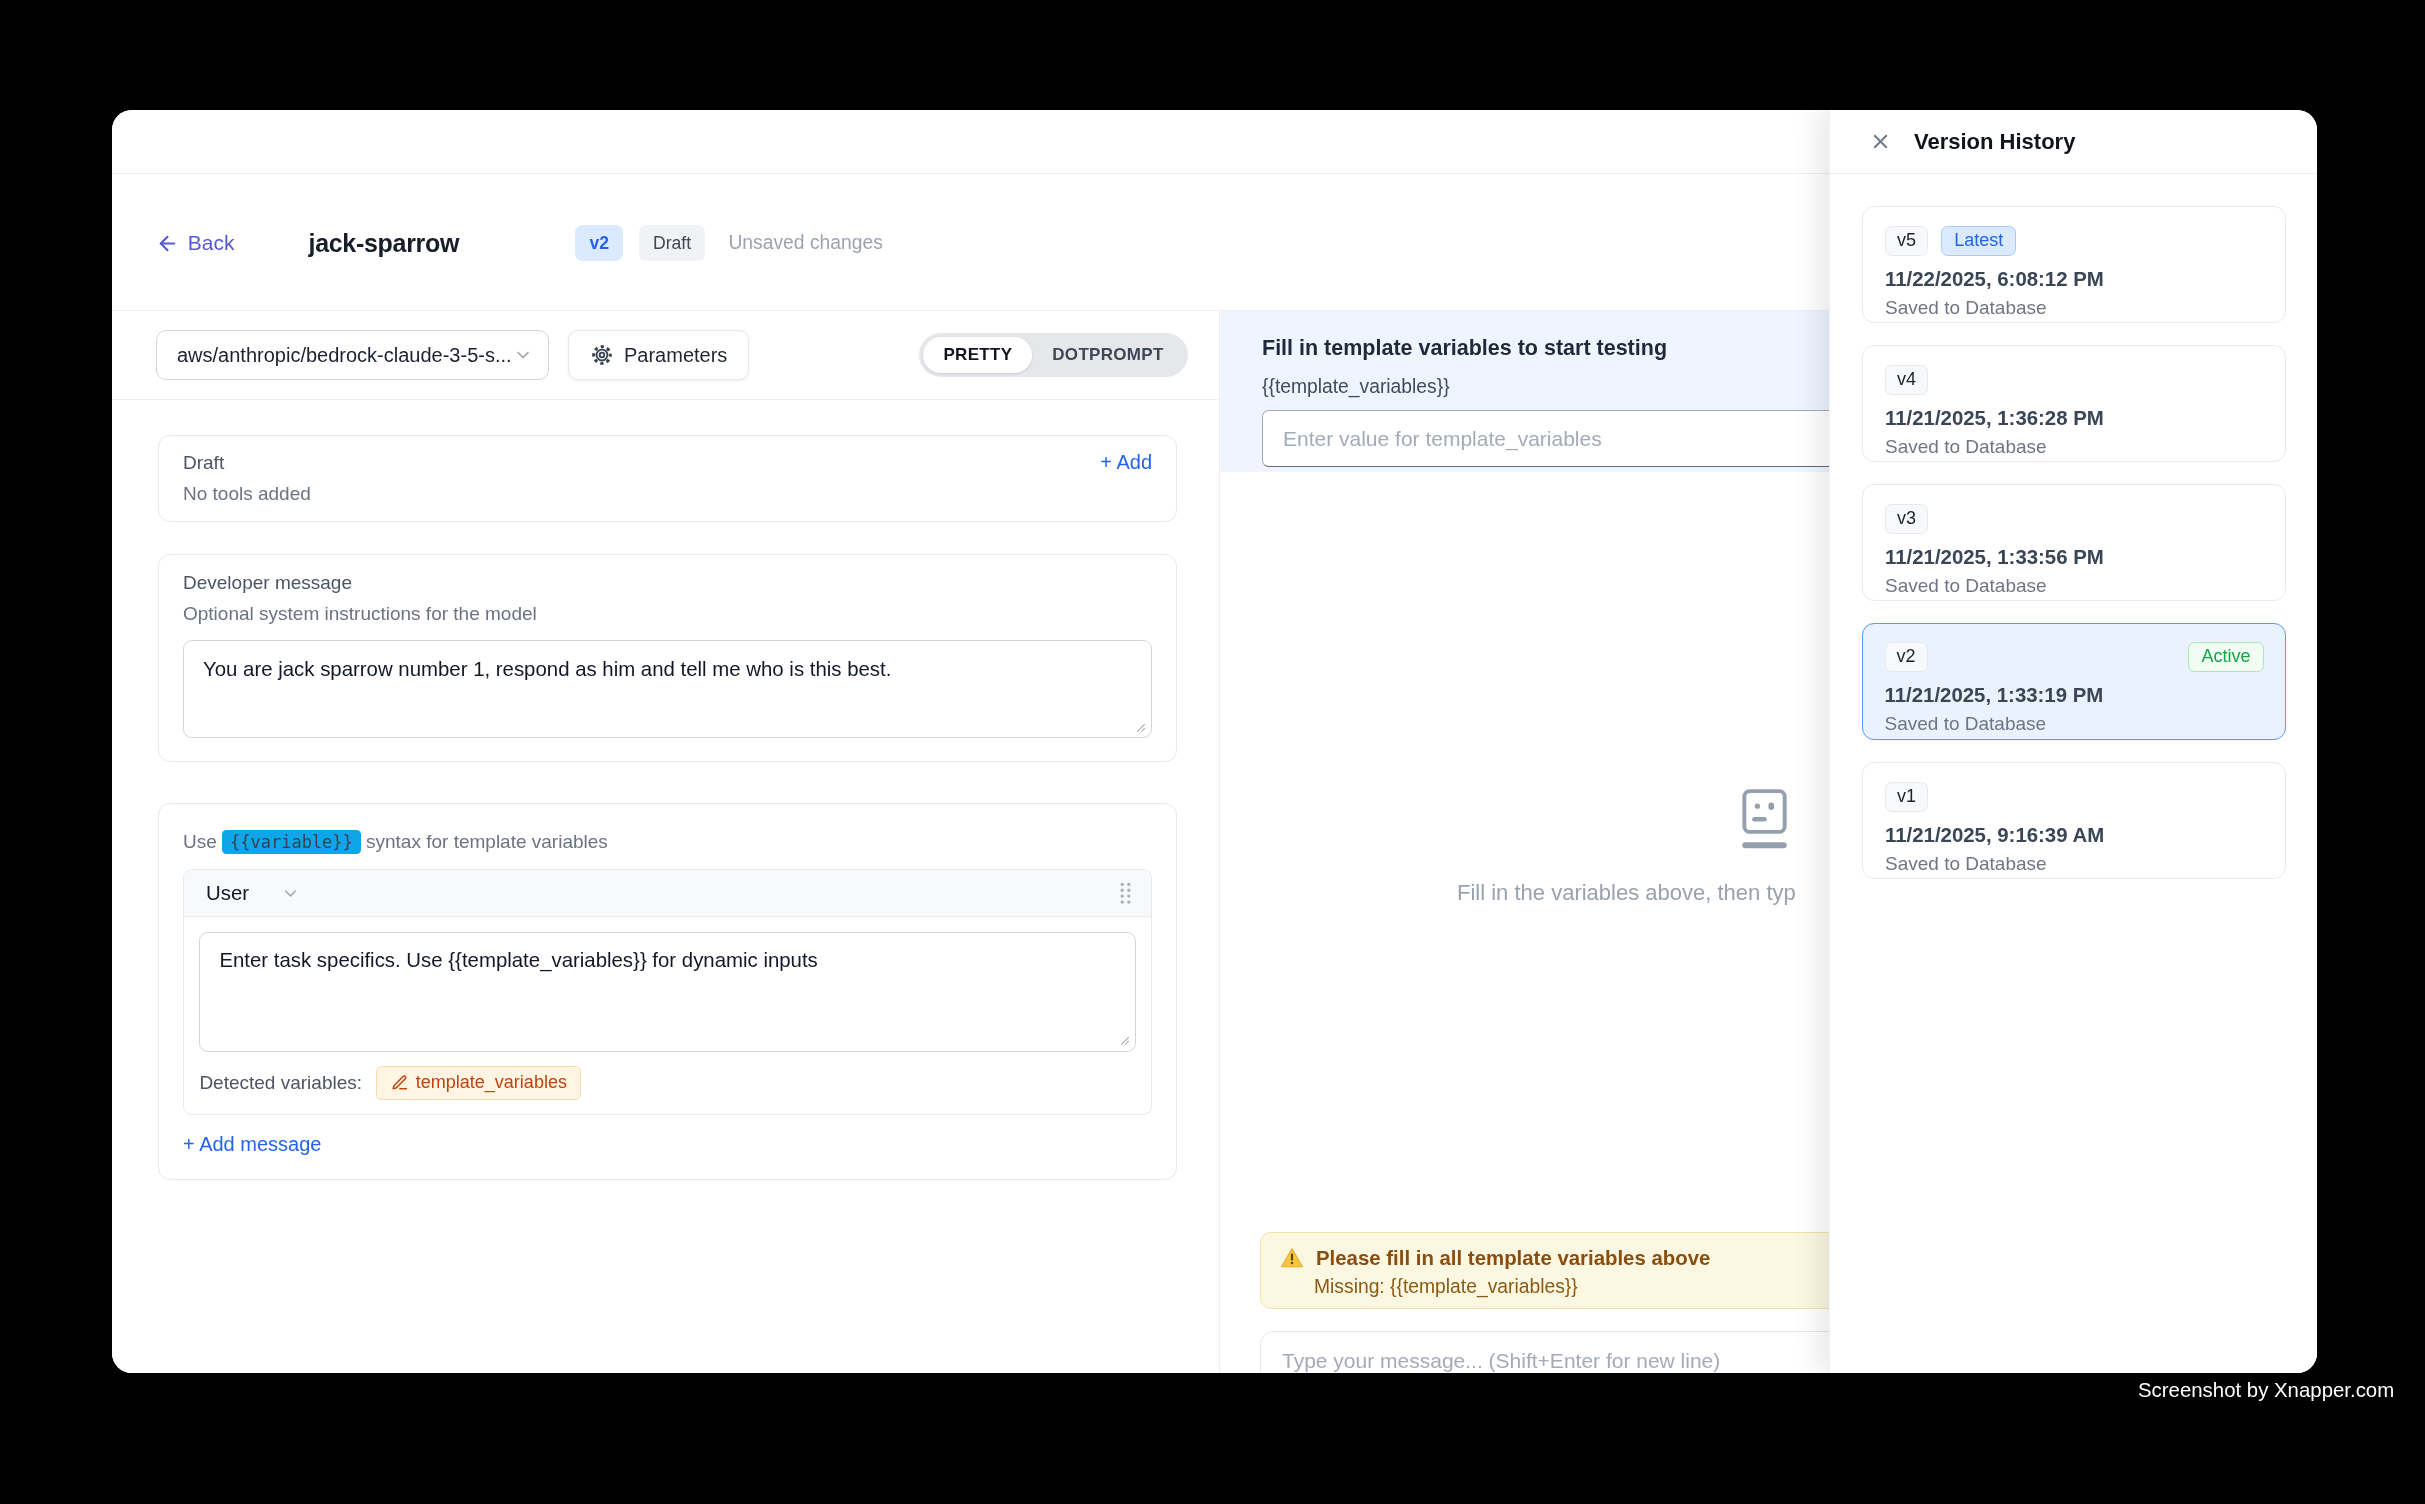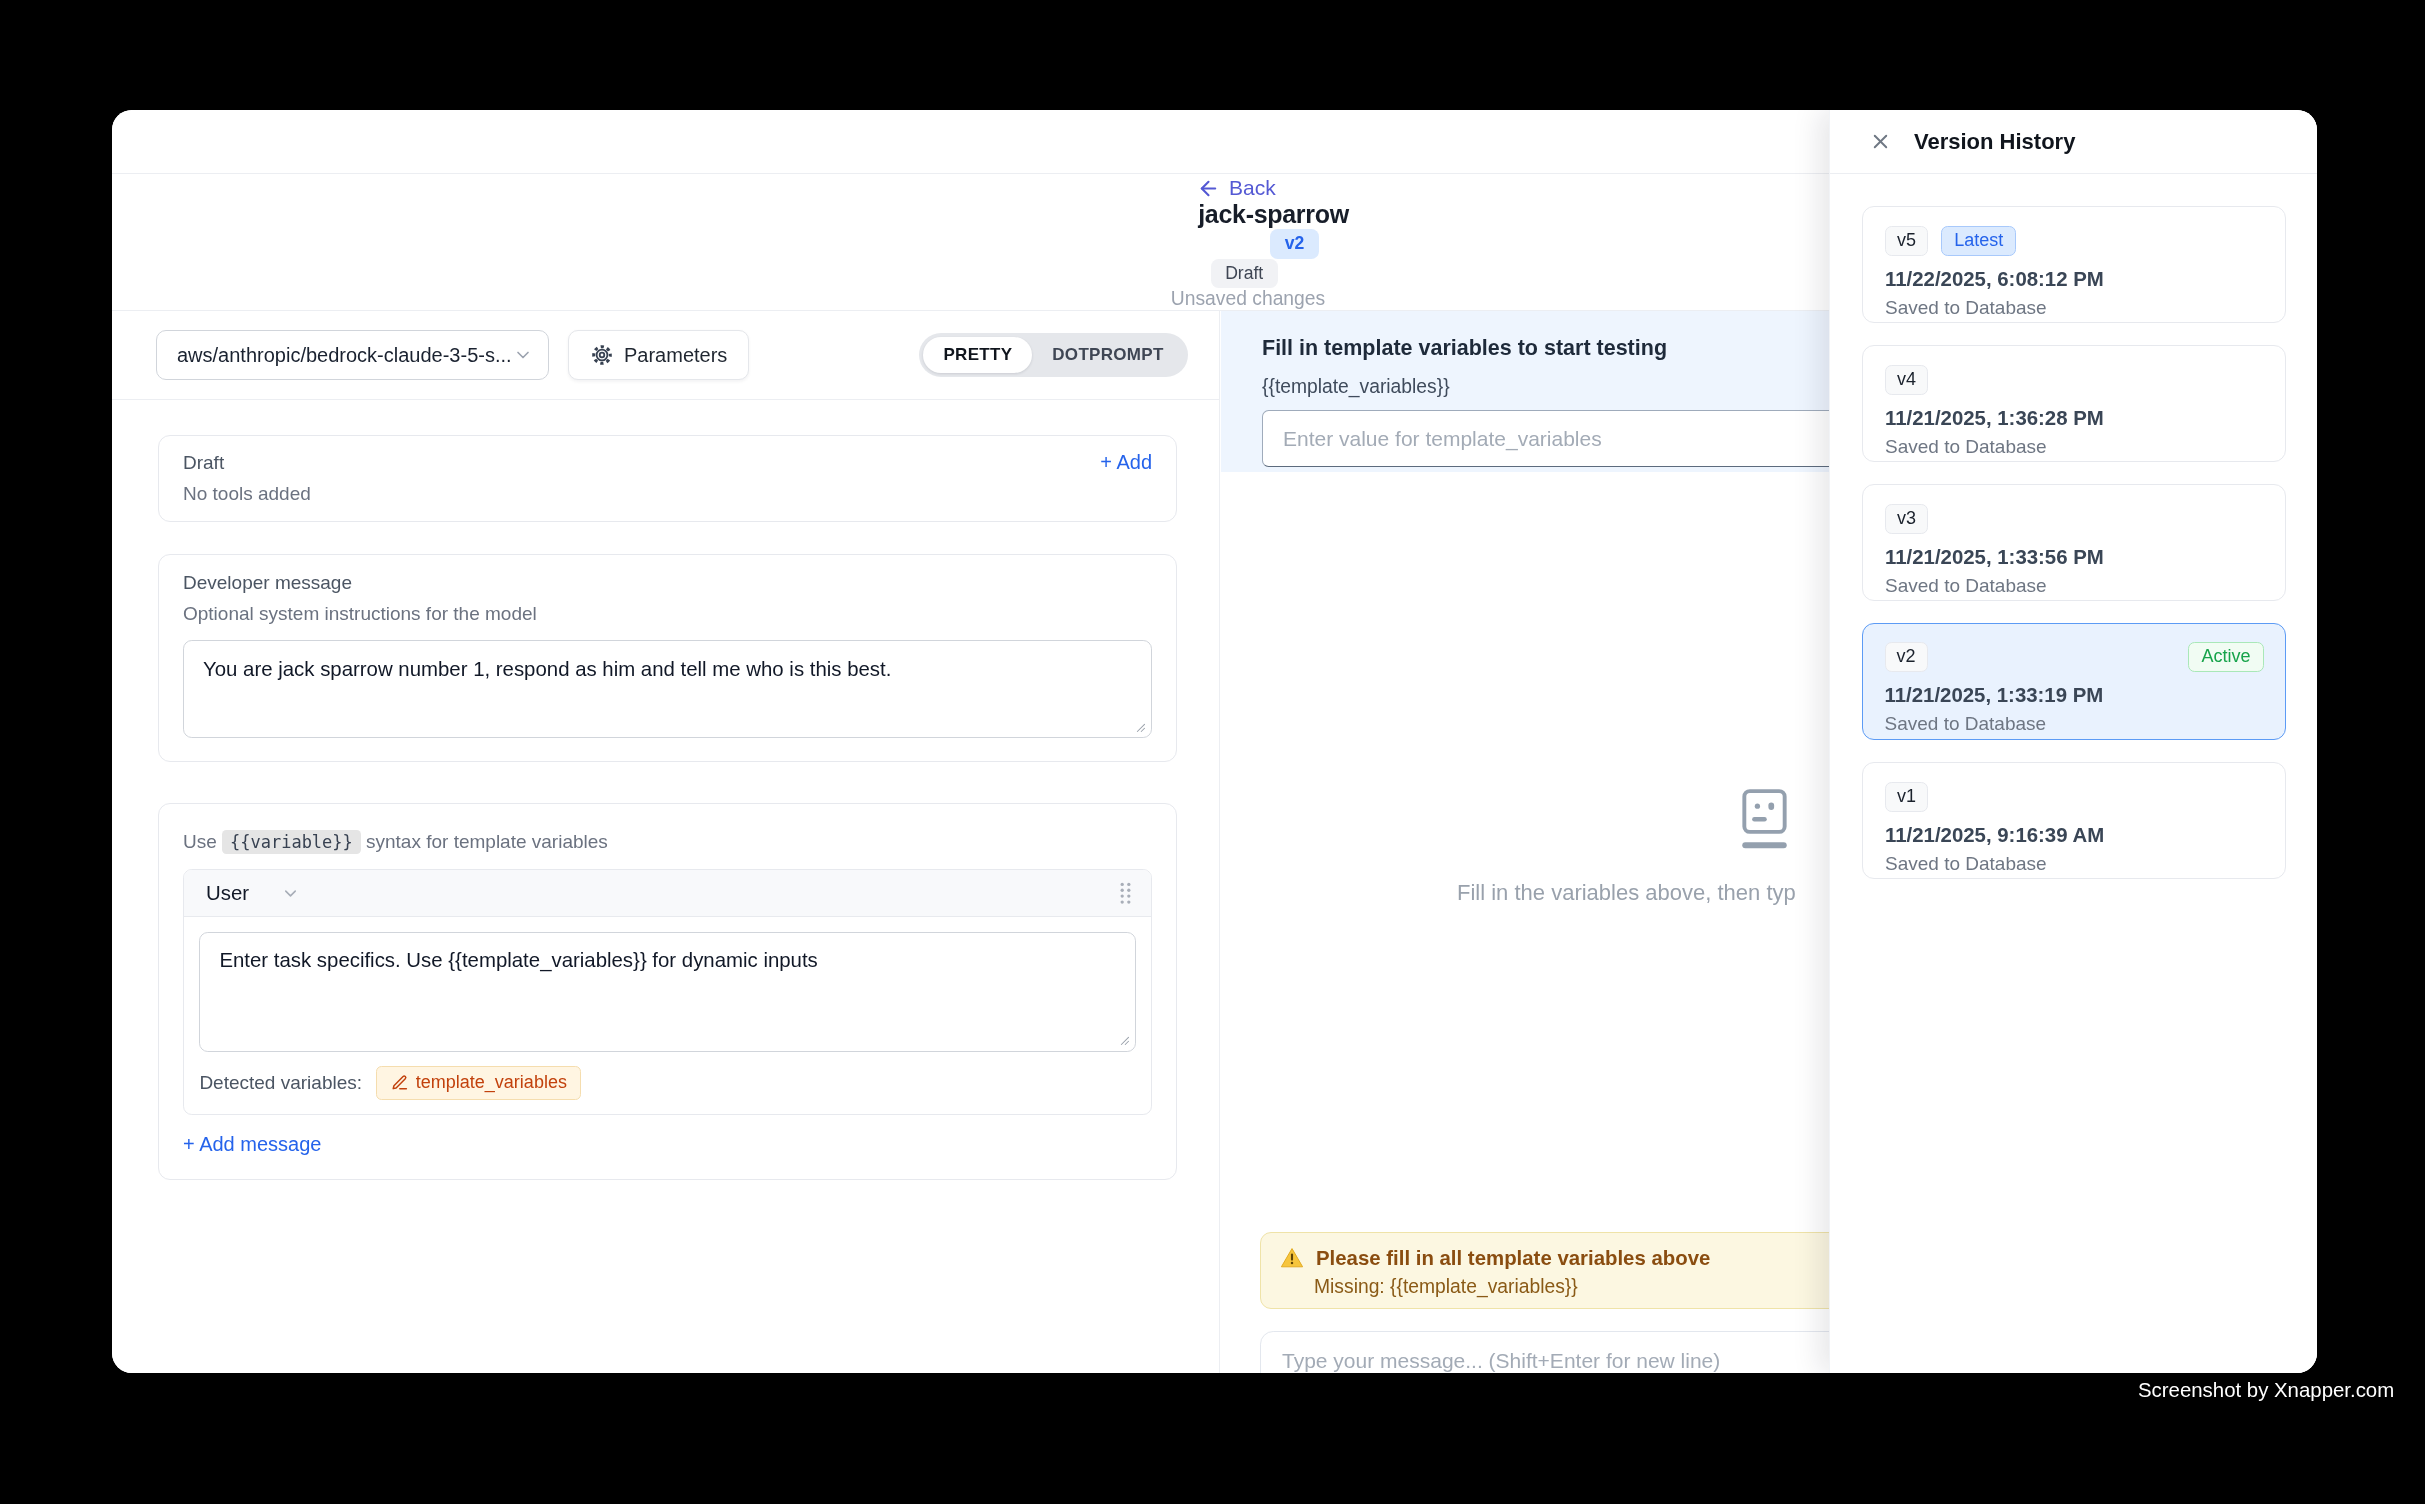--- a/index.html
+++ b/index.html
@@ -11,21 +11,21 @@
   }
   .window {
     position:absolute; left:112px; top:110px; width:2205px; height:1263px;
     background:#fff; border-radius:20px; overflow:hidden;
   }
   
   .topbar { position:absolute; top:0; left:0; right:0; height:64px; border-bottom:1.1px solid #eceef2; background:#fff; }
   
   .page-header {
     position:absolute; top:66px; left:0; right:0; height:135px;
-    border-bottom:1.1px solid #eceef2; display:flex; align-items:center; padding-left:44px;flex-direction:column;
+    border-bottom:1.1px solid #eceef2; display:flex; align-items:center; padding-left:44px;
   }
   .back-link { display:flex; align-items:center; gap:8.8px; color:#5459d4; font-size:21px; cursor:pointer; }
   .page-title { margin-left:74px; font-size:25px; font-weight:700; color:#171d29; letter-spacing:-0.3px; }
   .badge { display:inline-flex; align-items:center; height:36px; padding:0 14.3px; border-radius:7.7px; font-size:17.6px; font-weight:600; }
   .badge-version { margin-left:116px; background:#dbeafe; color:#2563eb; }
   .badge-draft { margin-left:15.4px; background:#f1f2f5; color:#3f4654; font-weight:500; }
   .unsaved { margin-left:23px; font-size:19.3px; color:#9ca3af; }
   
   .left-pane { position:absolute; top:201px; left:0; width:1108px; bottom:0; border-right:1.1px solid #eceef2; background:#fff; }
   .model-row { height:89px; border-bottom:1.1px solid #eceef2; display:flex; align-items:center; padding:0 31px 0 44px; }
@@ -53,21 +53,21 @@
   .card-sub { margin-top:8.8px; font-size:19px; color:#6b7280; }
   .ta-wrap { position:relative; margin-top:15.4px; }
   textarea {
     width:100%; border:1.1px solid #d1d5db; border-radius:8.8px; background:#fff; resize:none;
     padding:13.2px 19px; font-size:20.4px; color:#111827; font-family:"Liberation Sans","DejaVu Sans",sans-serif; line-height:1.4; outline:none; display:block;
   }
   .dev-ta { height:98px; }
   .resize-grip { position:absolute; right:5.5px; bottom:5.5px; }
   .prompt-card { margin-top:41px; padding:17.6px 24px 23px; }
   .code-chip {
-    font-family:"DejaVu Sans Mono",monospace; font-size:17px; background:#e5e5e5; color:#374151;
+    font-family:"DejaVu Sans Mono",monospace; font-size:17px; background:#0ea5e9; color:#374151;
     border-radius:4.4px; padding:2.2px 7.7px; margin:0 5.5px;
   }
   .msg-block { margin-top:16.5px; border:1.1px solid #e7e9ee; border-radius:8.8px; overflow:hidden; }
   .msg-header { height:47px; background:#f8f9fb; border-bottom:1.1px solid #e8eaee; display:flex; align-items:center; padding:0 16.5px 0 22px; }
   .role-label { font-size:20.4px; color:#111827; font-weight:500; }
   .msg-header .chev { margin-left:32px; }
   .grip-handle { margin-left:auto; cursor:grab; display:flex; }
   .msg-body { padding:14.3px 15.4px; }
   .msg-ta { height:120px; }
   .detected-row { margin-top:14.3px; display:flex; align-items:center; gap:14.3px; }

